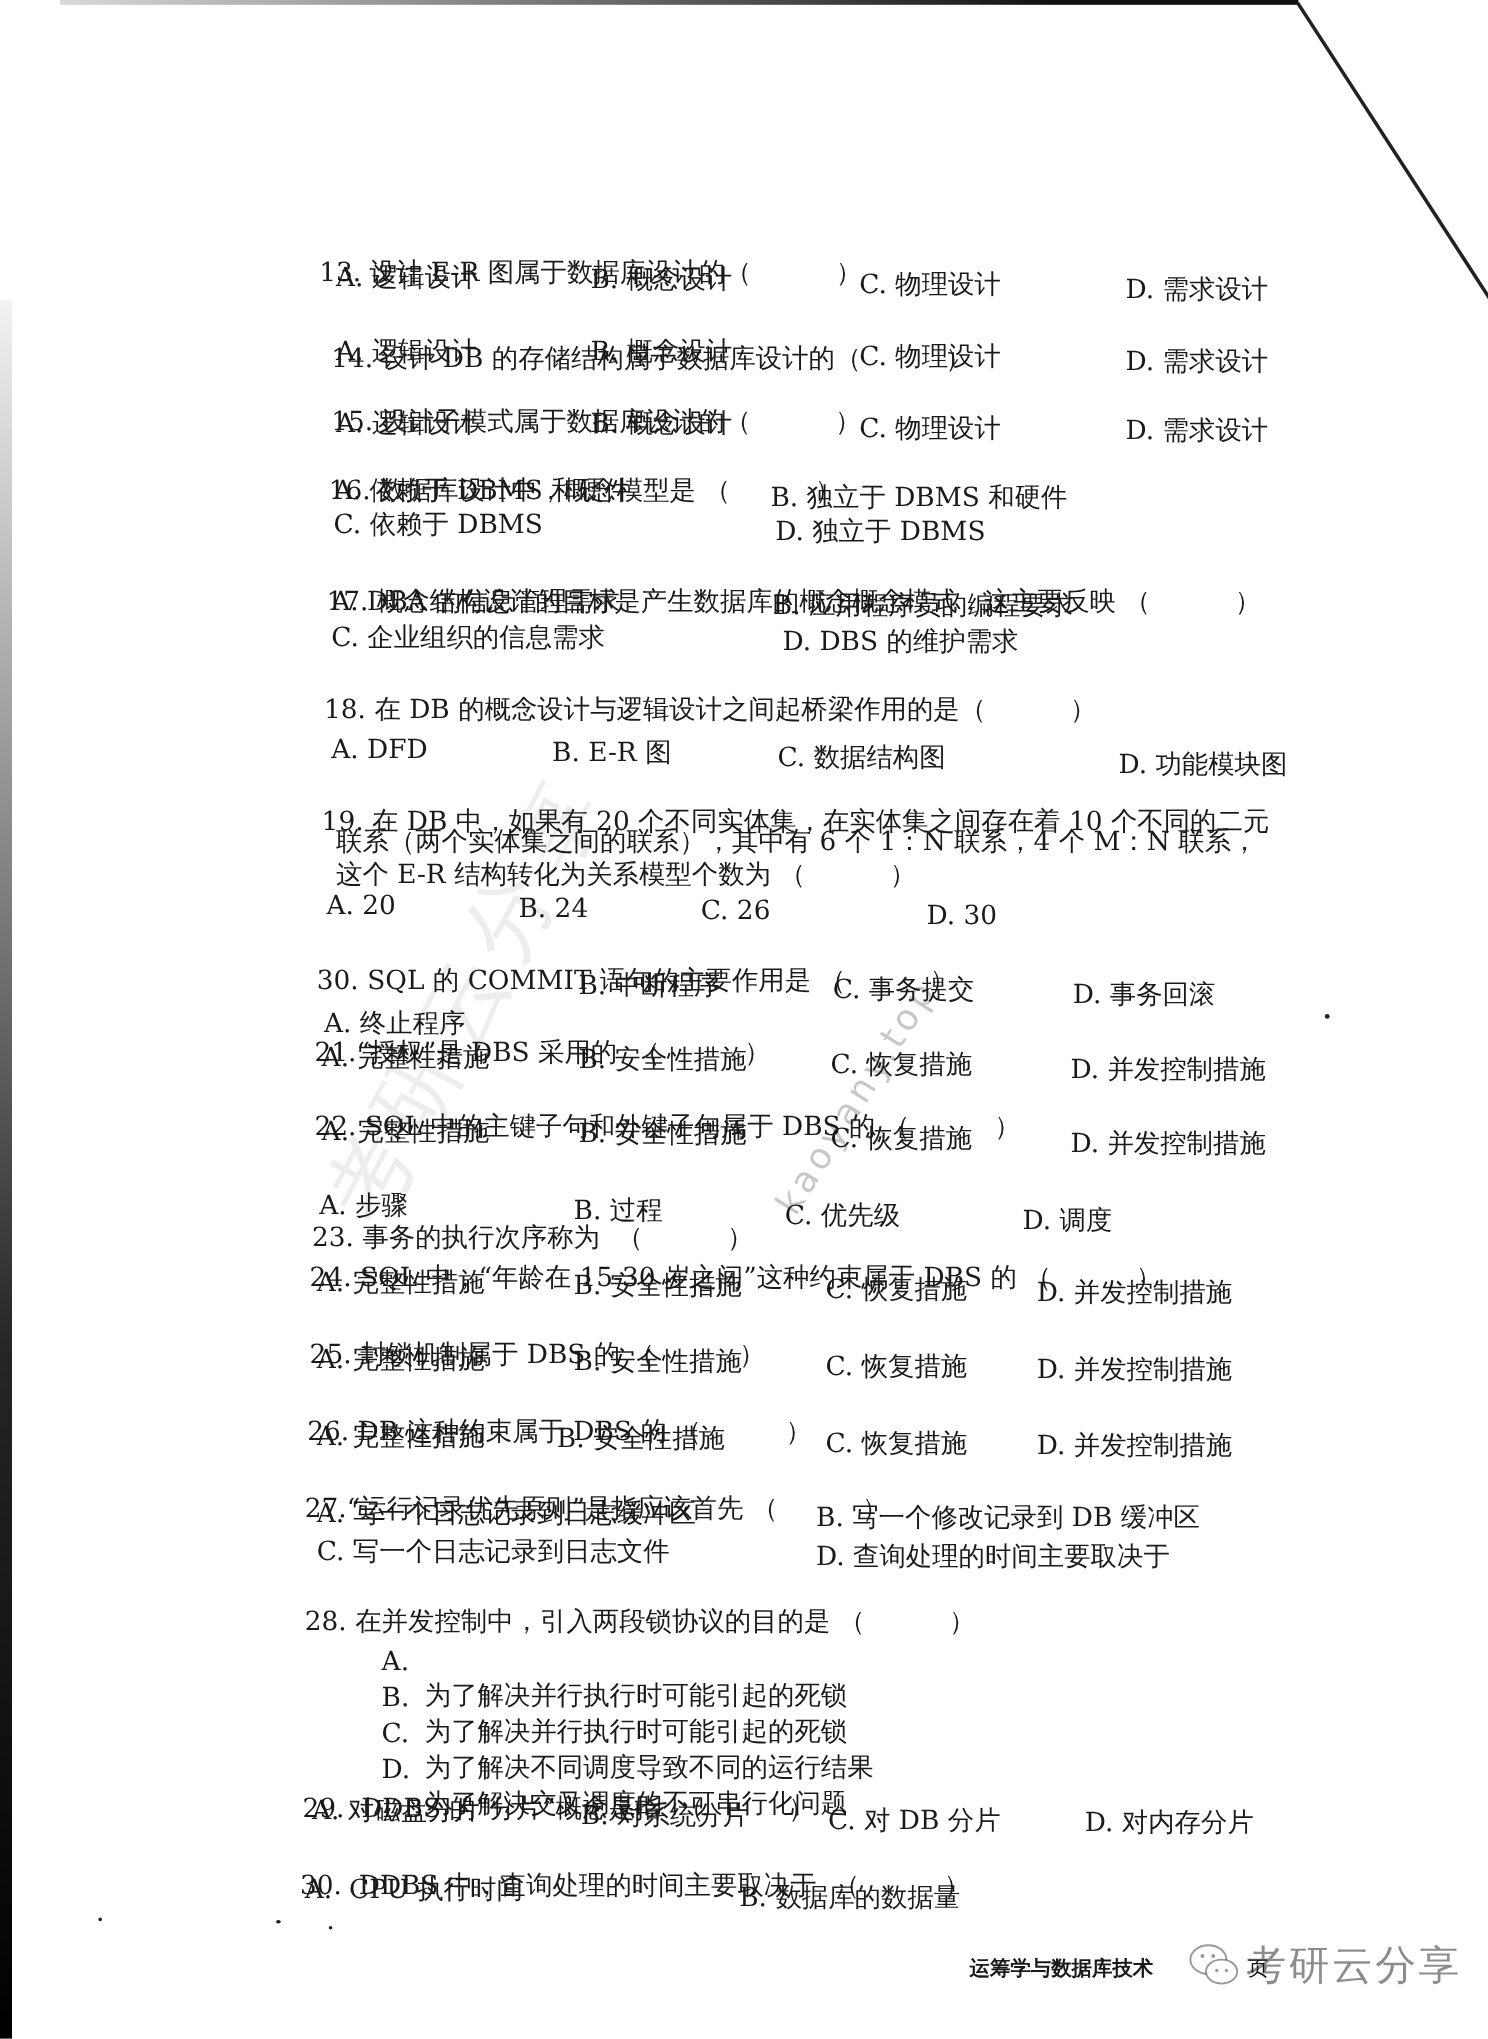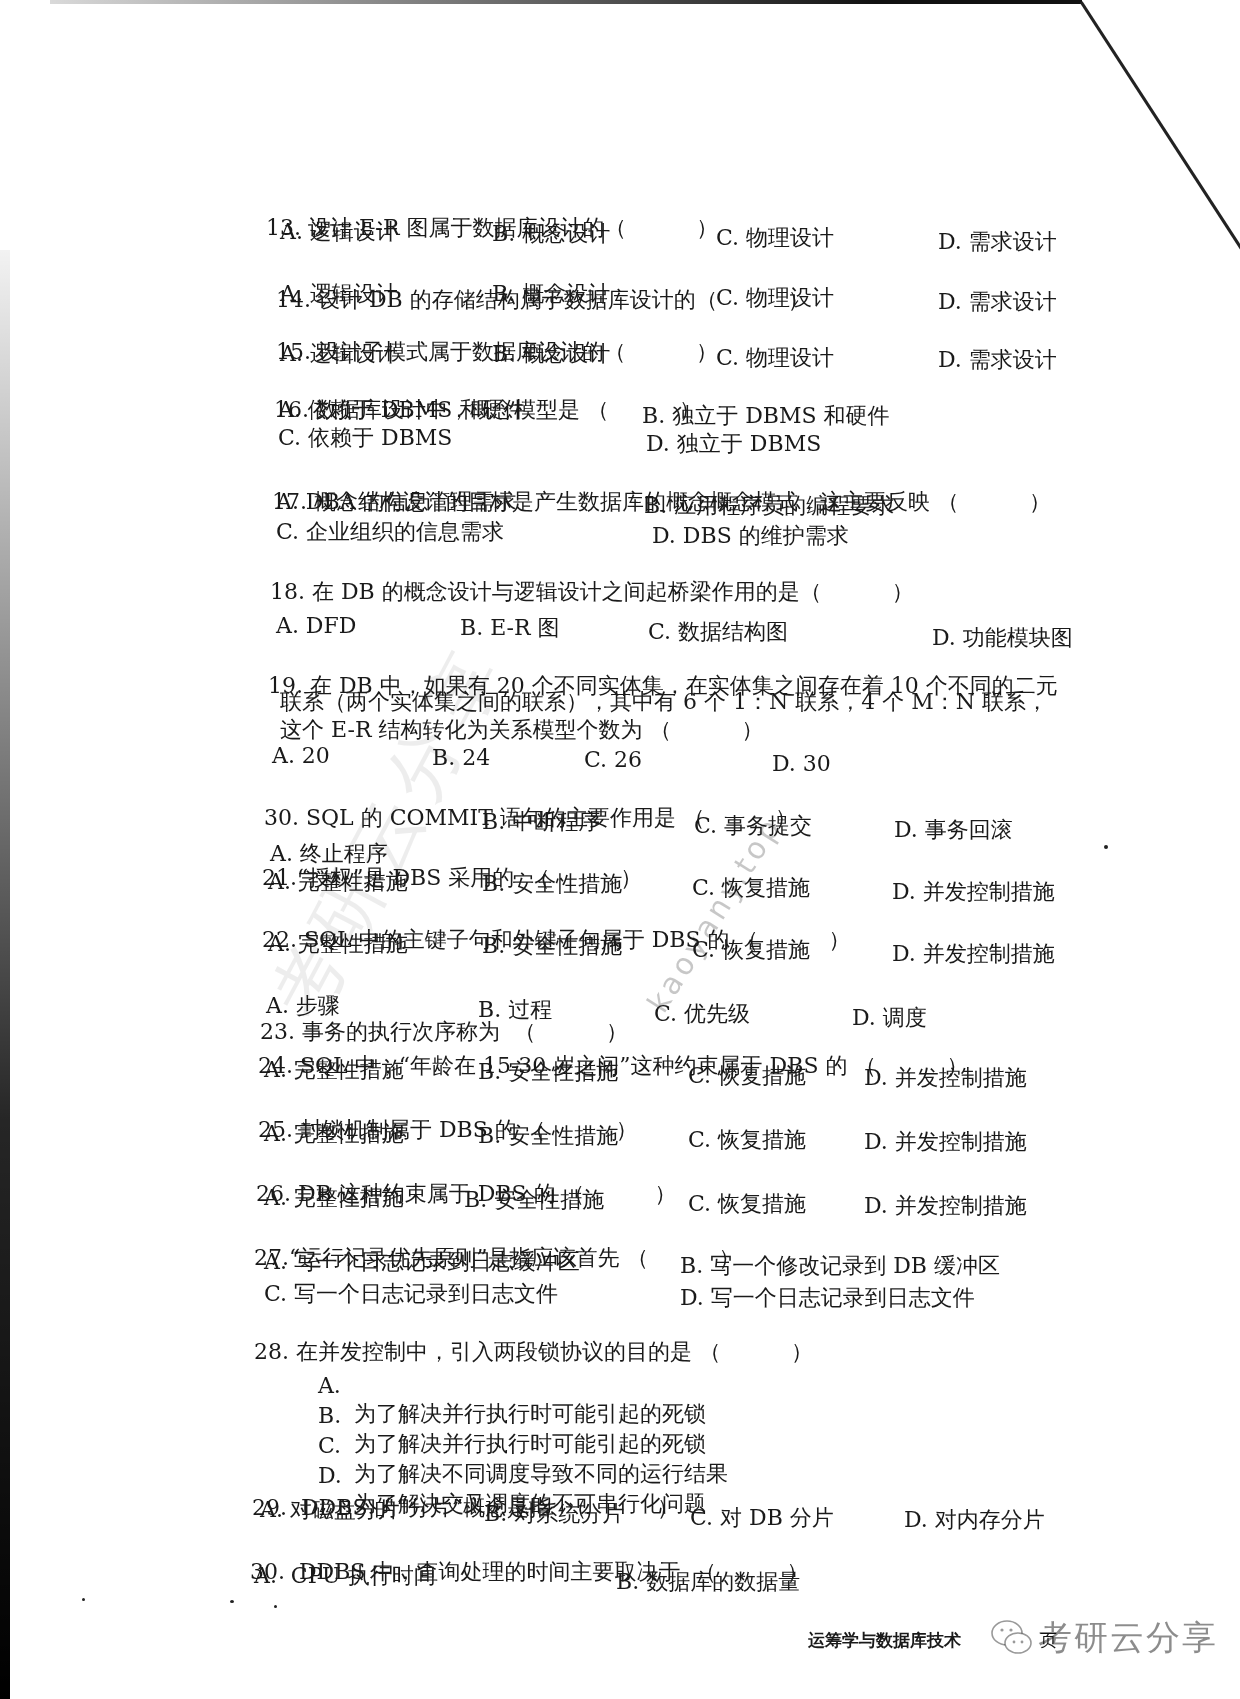--- a/index.html
+++ b/index.html
@@ -175,21 +175,21 @@
   <div class="line opt" style="left:464px;top:1186px">B. 安全性措施</div>
   <div class="line opt" style="left:688px;top:1190px">C. 恢复措施</div>
   <div class="line opt" style="left:864px;top:1192px">D. 并发控制措施</div>
 
   <div class="line q" style="left:226px;top:1216px">
     <span>27.</span><span>“运行记录优先原则”是指应该首先 （          ）</span>
   </div>
   <div class="line opt" style="left:680px;top:1252px">B. 写一个修改记录到 DB 缓冲区</div>
   <div class="line opt" style="left:264px;top:1248px">A. 写一个日志记录到日志缓冲区</div>
   <div class="line opt" style="left:264px;top:1280px">C. 写一个日志记录到日志文件</div>
-  <div class="line opt" style="left:680px;top:1284px">D. 写一个日志记录到日志文件</div>
+  <div class="line opt" style="left:680px;top:1284px">D. 查询处理的时间主要取决于</div>
 
   <div class="line q" style="left:226px;top:1310px">
     <span>28.</span> <span>在并发控制中，引入两段锁协议的目的是 （          ）</span>
   </div>
   <div class="line opt" style="left:290px;top:1344px">
     <span>A.</span>
     <span style="position:absolute;left:64px">为了解决并行执行时可能引起的死锁</span>
   </div>
   <div class="line opt" style="left:290px;top:1374px">
     <span>B.</span>

